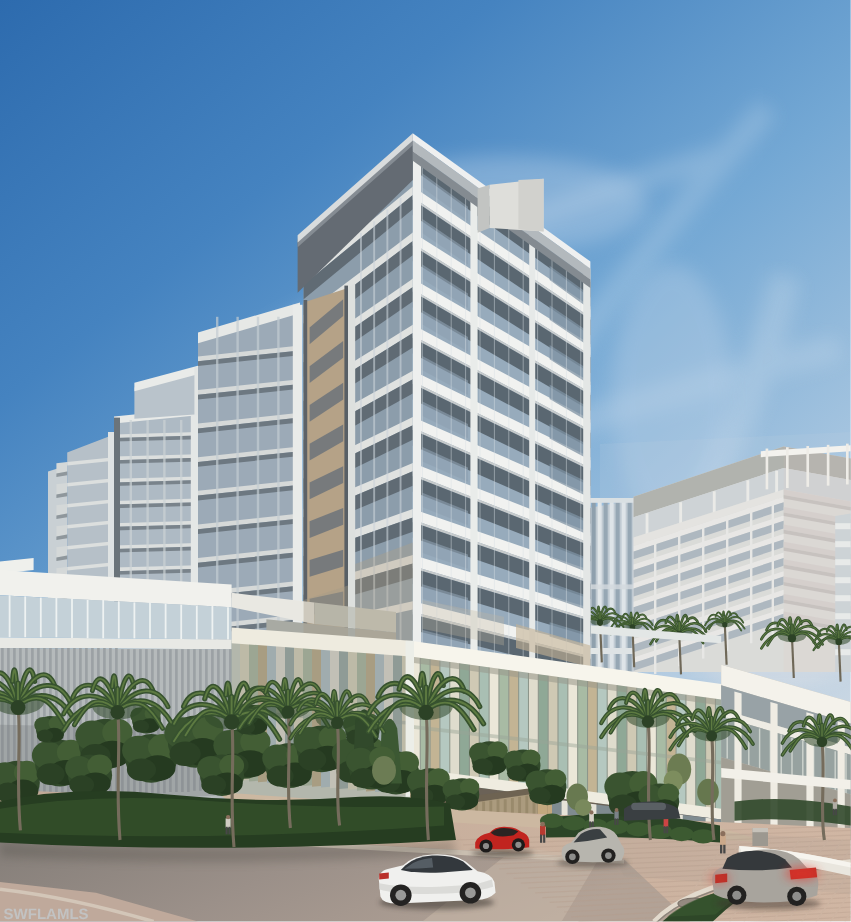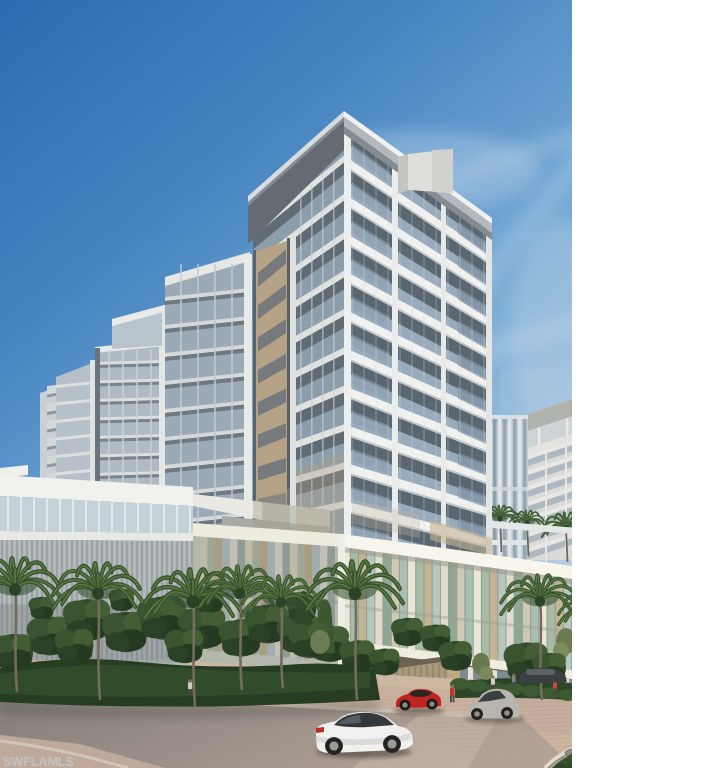--- a/index.html
+++ b/index.html
@@ -1,17 +1,17 @@
 <!DOCTYPE html>
 <html><head>
 <meta charset="utf-8">
 <title>Condo Rendering</title>
 <style>
 html,body{margin:0;padding:0;background:#fff;font-family:"Liberation Sans",sans-serif;}
-#scene{width:572px;height:768px;overflow:hidden;position:relative;text-decoration:underline;}
+#scene{width:709px;height:768px;overflow:hidden;position:relative;text-decoration:underline;}
 </style>
 </head>
 <body>
 
 <div id="scene">
 <svg xmlns="http://www.w3.org/2000/svg" width="709" height="768" viewBox="0 0 709 768">
       <defs>
 <linearGradient id="sky" x1="0" y1="0" x2="0.75" y2="1">
 <stop offset="0" stop-color="#2d6bae"></stop>
 <stop offset="0.28" stop-color="#4583c0"></stop>

